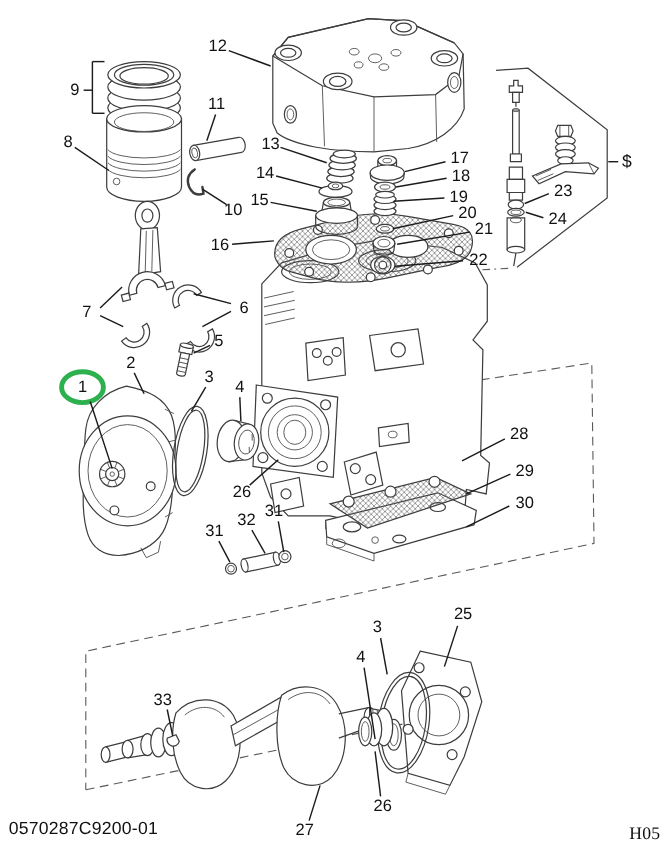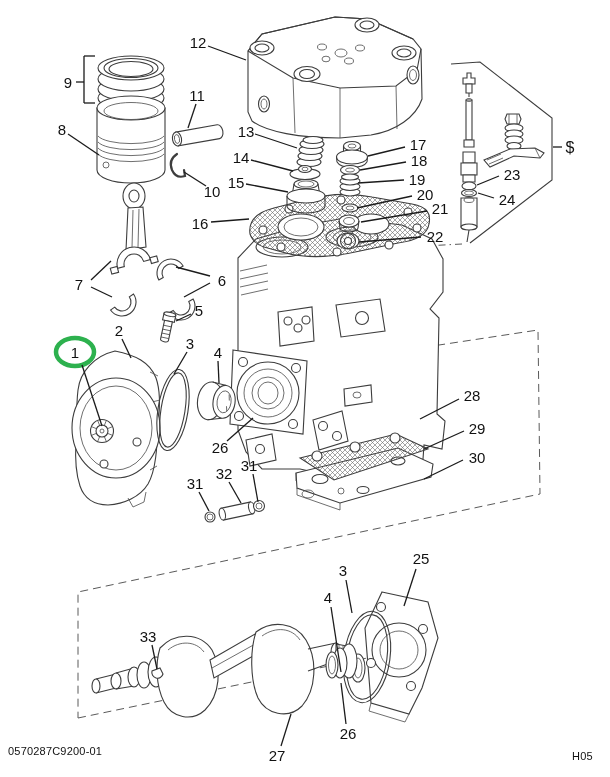--- a/index.html
+++ b/index.html
@@ -8,23 +8,23 @@
   svg{position:absolute;left:0;top:0;}
   svg .w{fill:#ffffff;stroke:#3d3d3d;stroke-width:1.1;}
   svg .ln{fill:none;stroke:#3d3d3d;stroke-width:1.1;}
   svg .thin{fill:none;stroke:#4a4a4a;stroke-width:0.8;}
   svg .hatch{fill:url(#xh);stroke:#3d3d3d;stroke-width:1.1;}
   svg .dash{fill:none;stroke:#5a5a5a;stroke-width:1;stroke-dasharray:8 5;}
   svg .dashdot{fill:none;stroke:#5a5a5a;stroke-width:1;stroke-dasharray:7 4 1.5 4;}
   svg .leader{stroke:#1b1b1b;stroke-width:1.3;fill:none;}
   svg text.callout{font:15px "Liberation Sans", sans-serif;fill:#111;text-anchor:middle;}
   svg text.marker{font:16px "Liberation Sans", sans-serif;fill:#111;text-anchor:middle;}
-  .corner-text{position:absolute;font-size:11px;color:#111;letter-spacing:0.2px;}
+  .corner-text{position:absolute;font-size:16px;color:#111;letter-spacing:0.2px;}
   #doc-number{left:8px;top:745px;}
-  #sheet-code{left:572px;top:750px;}
+  #sheet-code{left:572px;top:750px;font-family:Liberation Serif, serif;}
 </style>
 </head>
 <body>
 
 <div id="page">
 <svg width="610" height="777" viewBox="0 0 610 777">
   <defs>
     <pattern id="xh" width="5" height="5" patternUnits="userSpaceOnUse">
       <path d="M0,5 L5,0 M0,0 L5,5" stroke="#6a6a6a" stroke-width="0.6" fill="none"></path>
     </pattern>

